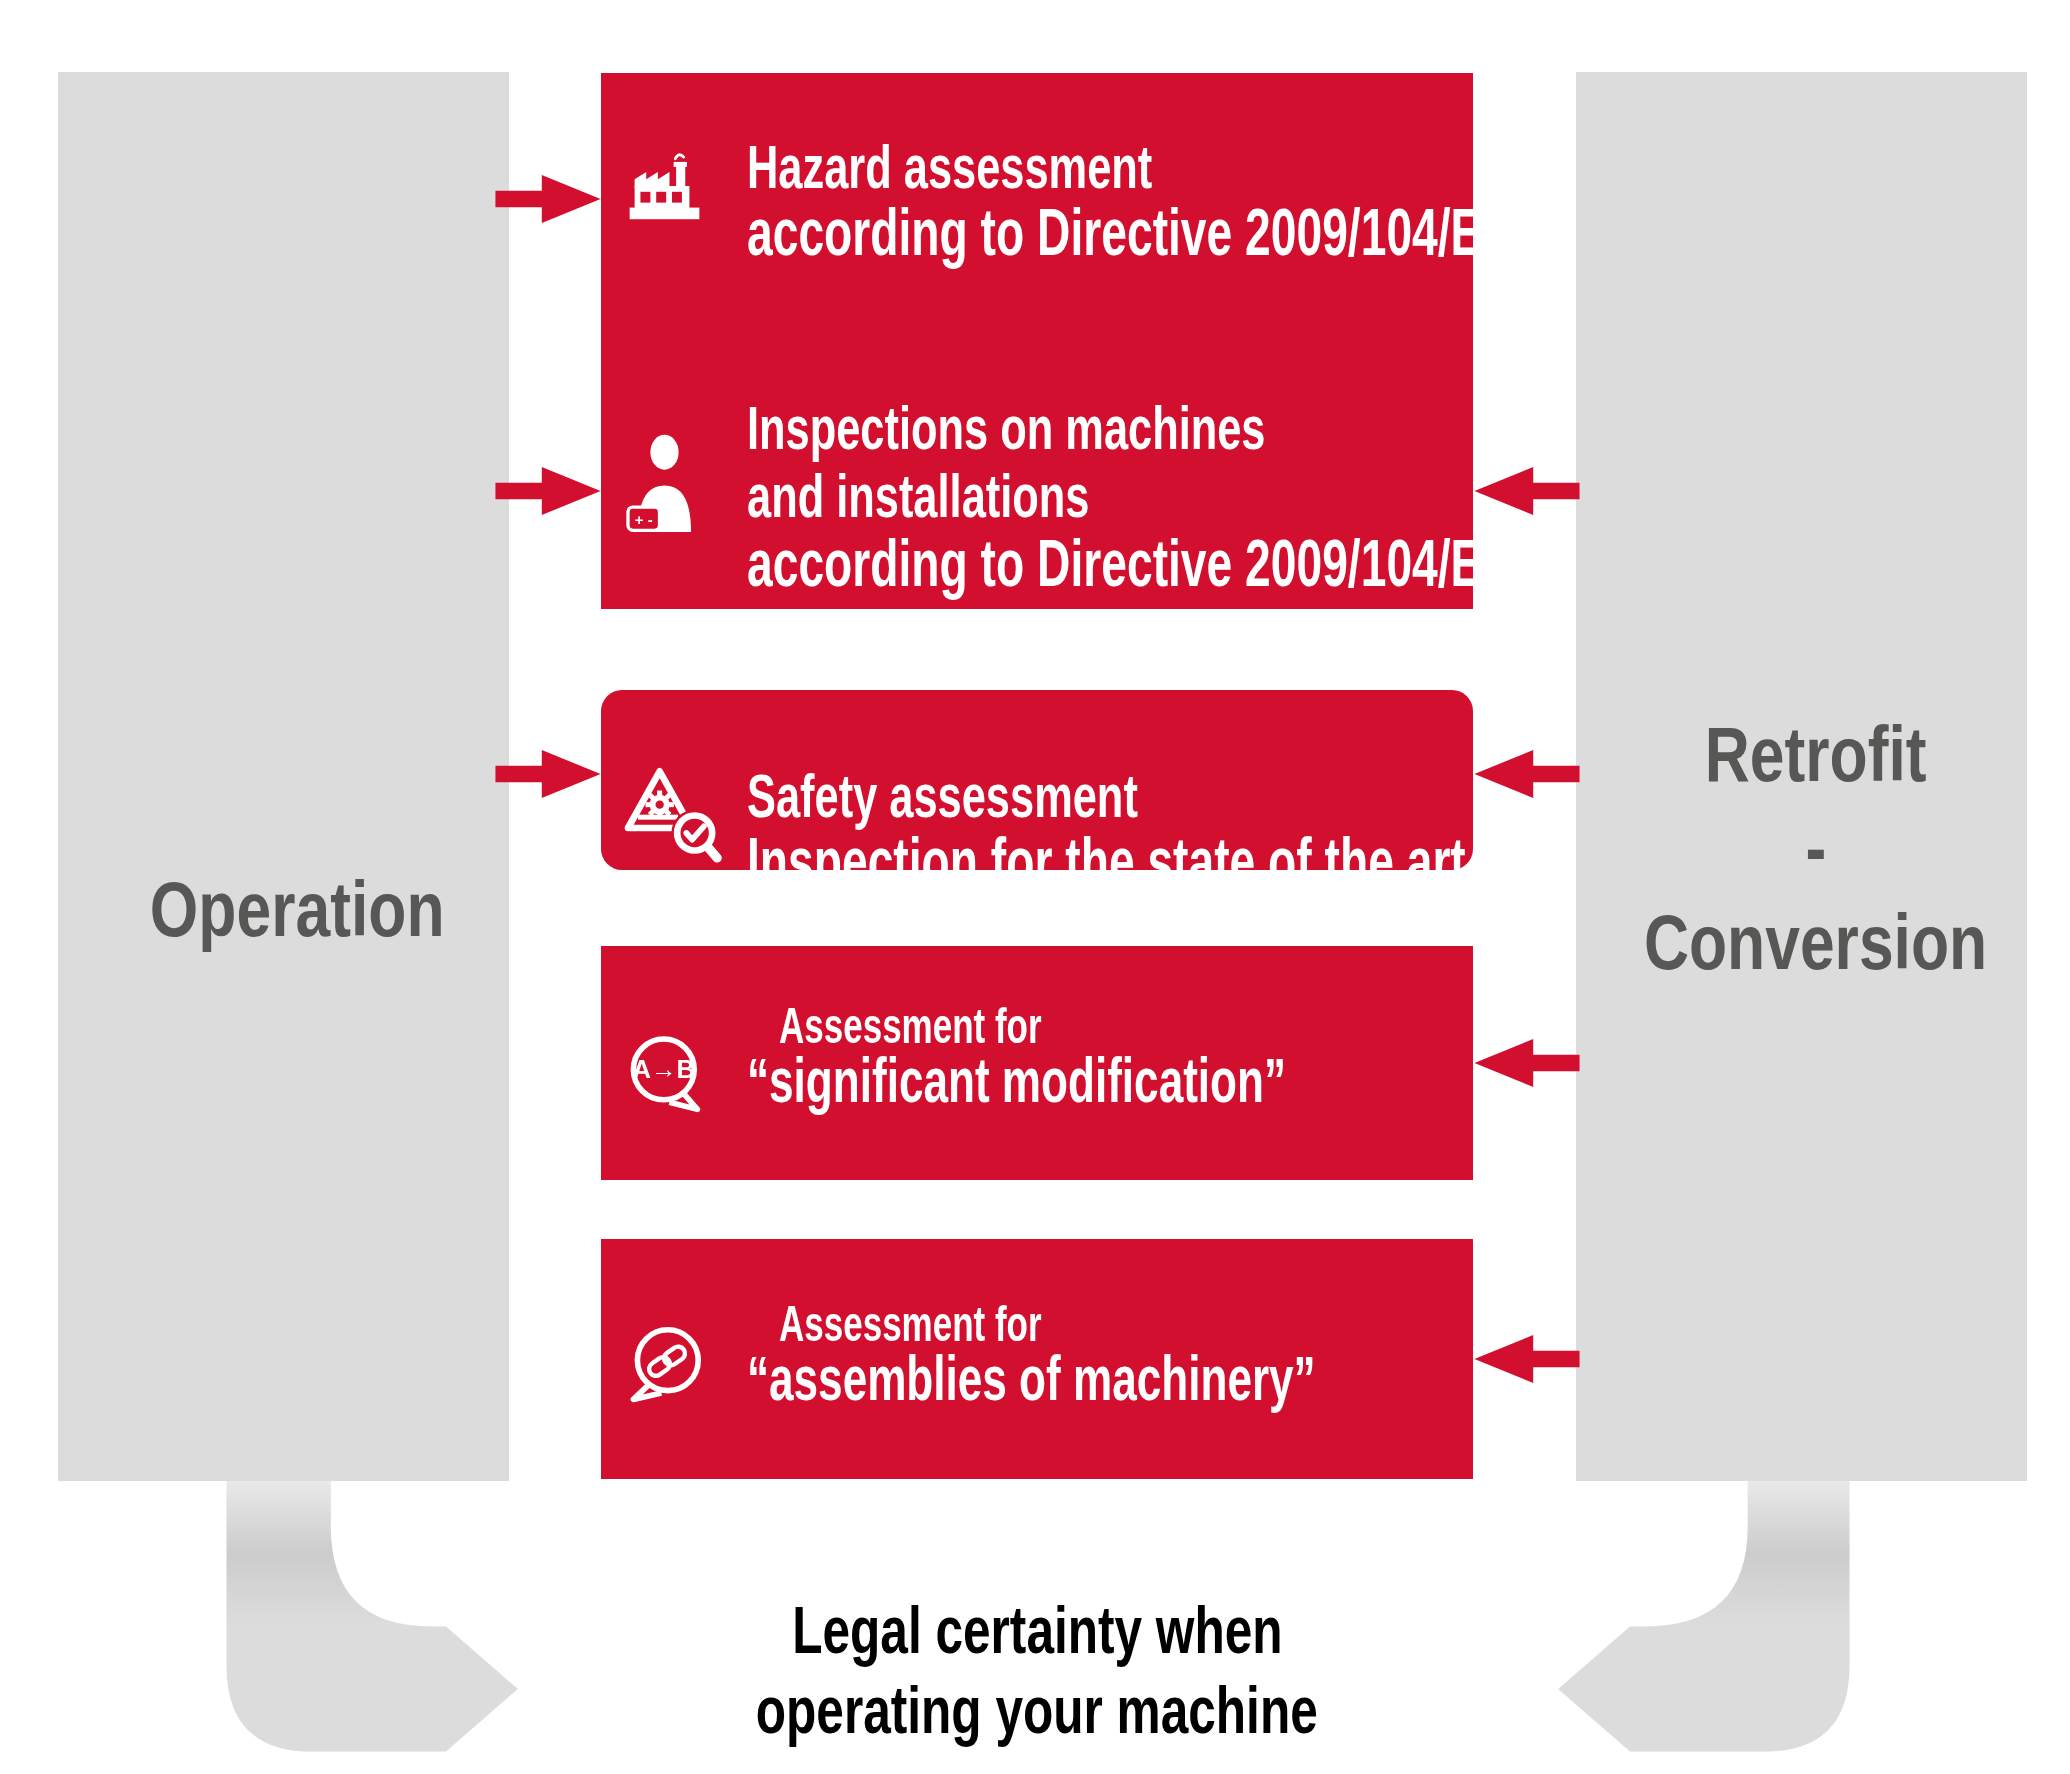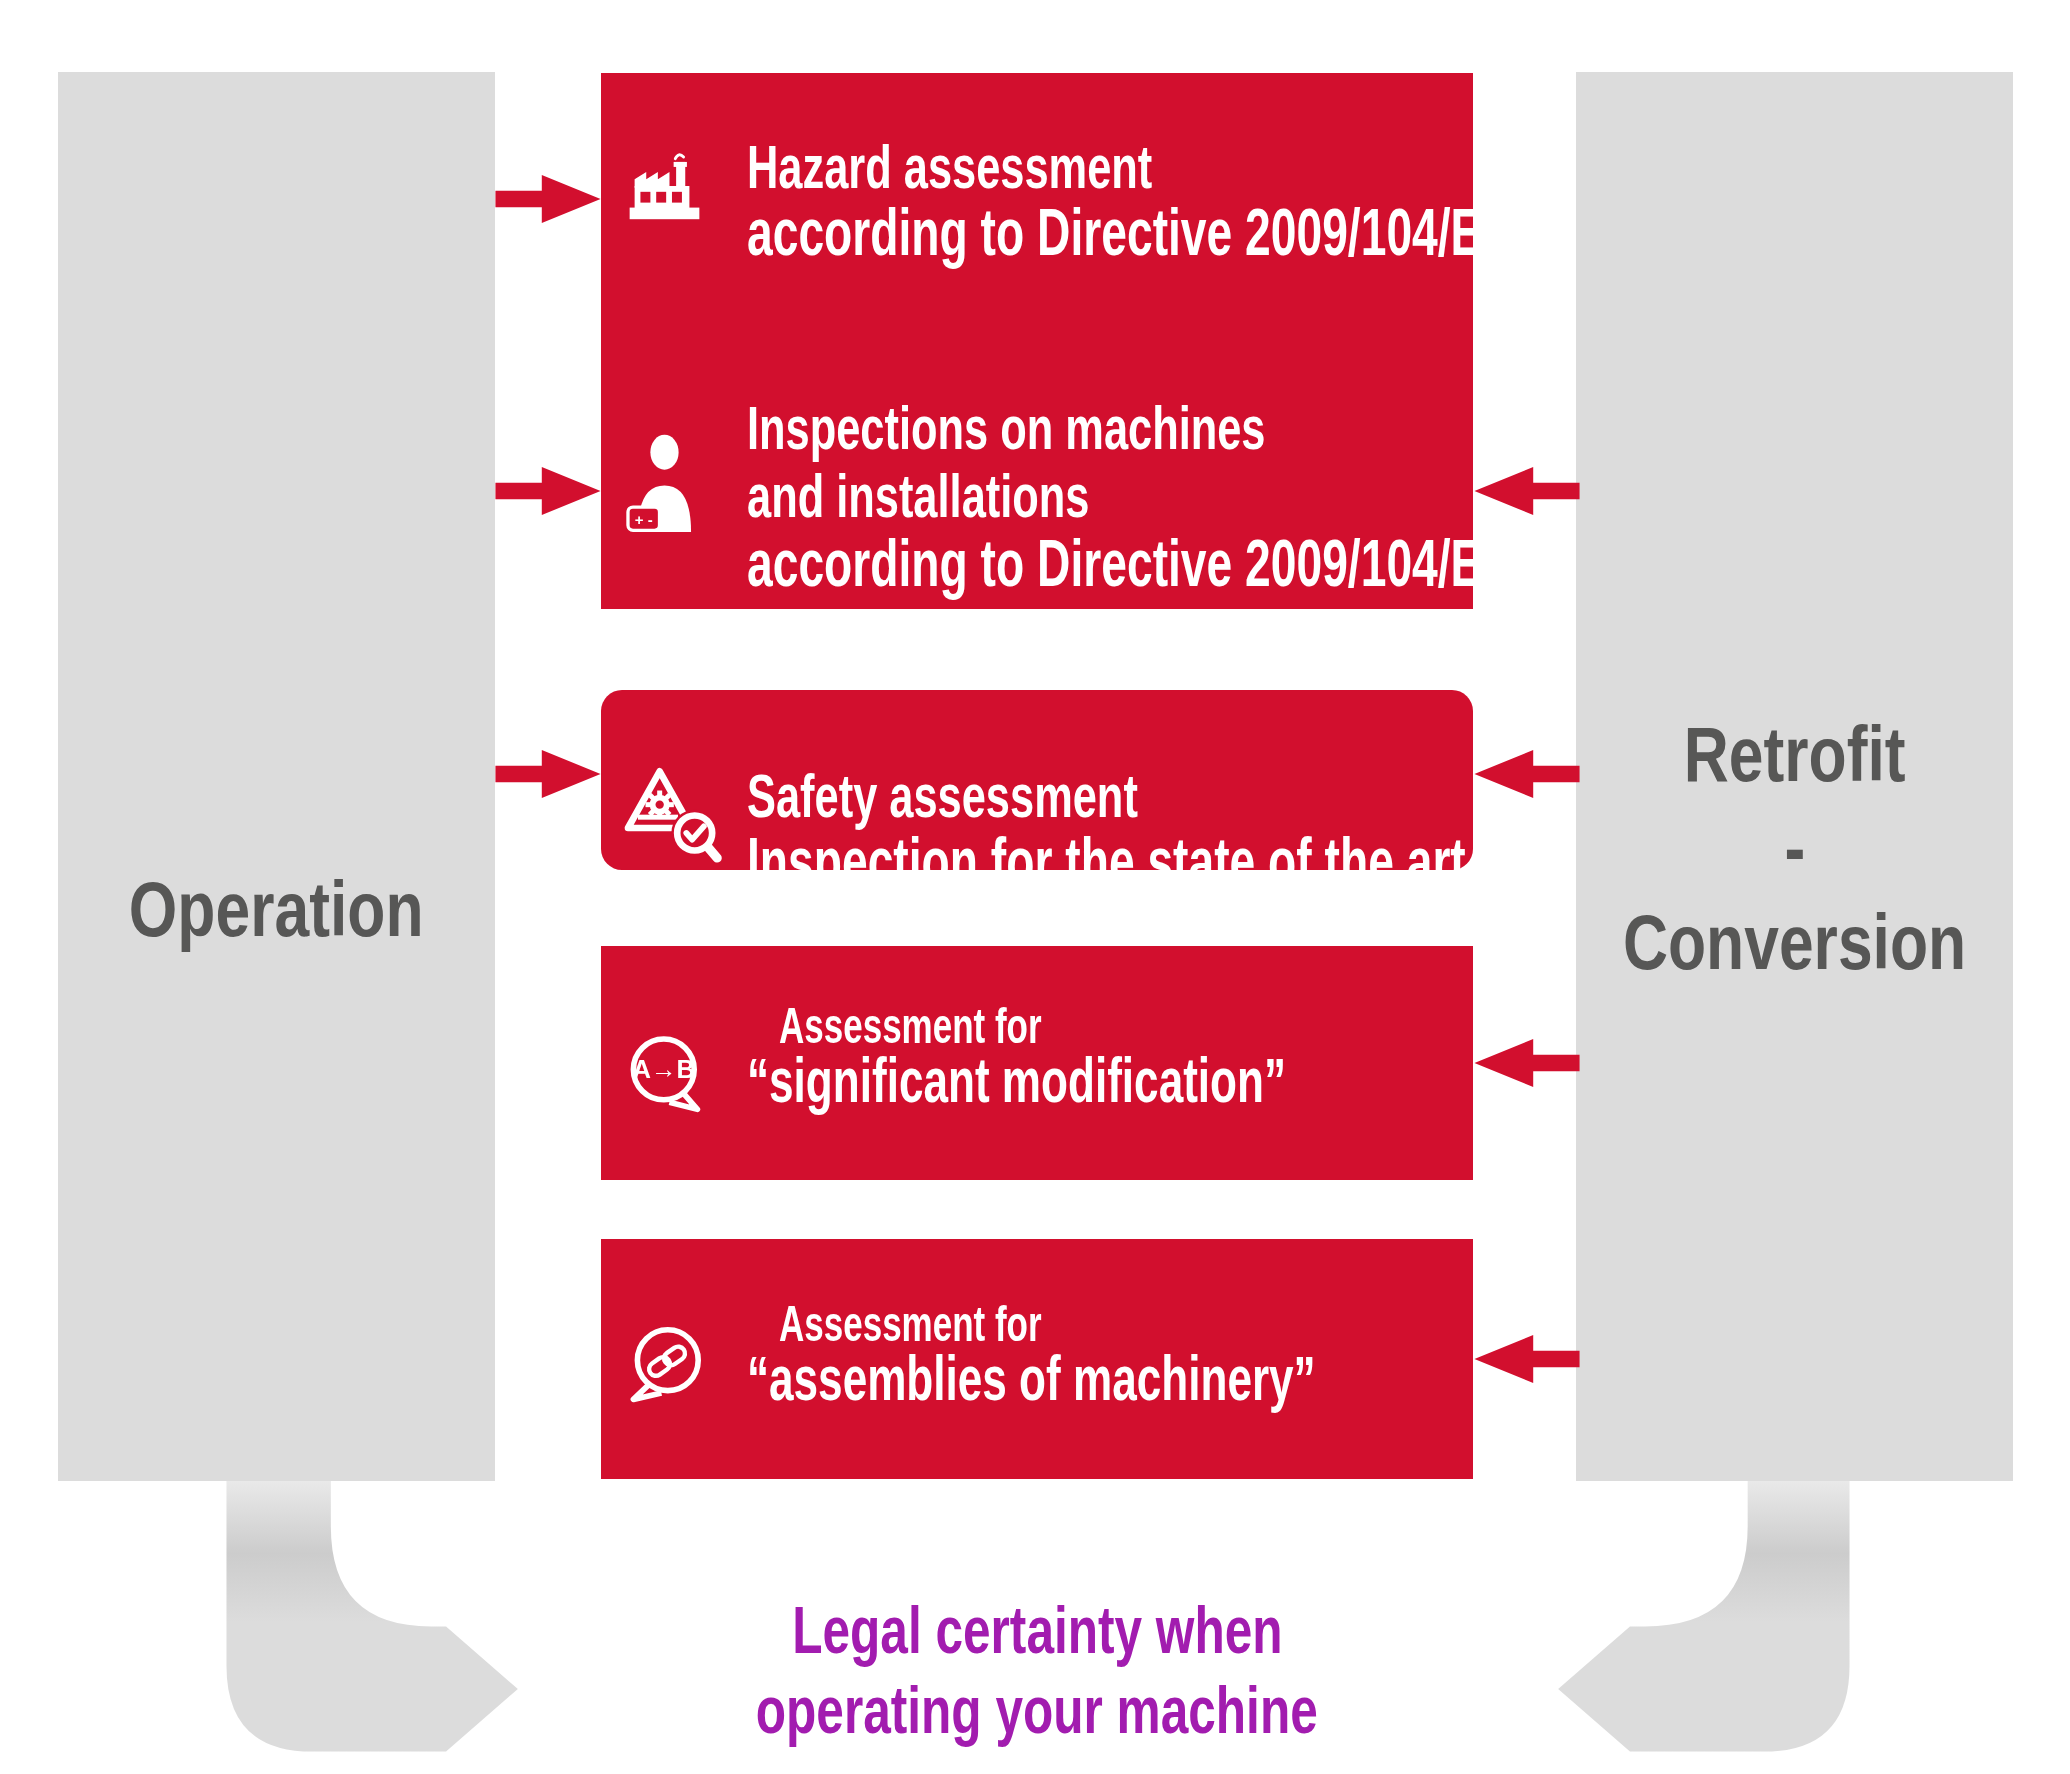--- a/index.html
+++ b/index.html
@@ -1,31 +1,31 @@
 <!DOCTYPE html>
 <html style="font-size:13.4px"><head>
 <meta charset="utf-8">
 <style>
   html,body{margin:0;padding:0;background:#ffffff;}
   .canvas{position:relative;width:2071px;height:1775px;background:#ffffff;overflow:hidden;
           font-family:"Liberation Sans","DejaVu Sans",sans-serif;}
-  .col{position:absolute;top:72px;width:437px;height:1409px;background:#dcdcdc;}
+  .col{position:absolute;top:72px;width:437px;height:1409px;background:#dcdcdc;padding-left:14px;}
   .col-label{position:absolute;width:100%;text-align:center;color:#575756;font-weight:700;
              font-size:78px;line-height:94px;white-space:nowrap;}
   .cx{display:inline-block;transform:scaleX(0.70);transform-origin:0 50%;white-space:nowrap;}
   .cxc{display:inline-block;transform:scaleX(0.80);transform-origin:50% 50%;white-space:nowrap;}
   .box{position:absolute;left:601px;width:872px;background:#d20f2e;color:#ffffff;}
   .box .txt{position:absolute;left:146px;}
   .t-title{font-size:62px;line-height:68px;font-weight:700;}
   .t-sub{font-size:66px;line-height:55px;font-weight:700;}
   .t-pre{font-size:50px;line-height:55px;font-weight:700;margin-left:32px;}
   .t-quote{font-size:63px;line-height:70px;font-weight:700;text-decoration:underline;}
   .icon{position:absolute;left:22px;}
   .arrow{position:absolute;width:106px;height:48px;}
-  .footer{position:absolute;left:601px;width:872px;top:1590px;text-align:center;color:#a21caf;
+  .footer{position:absolute;left:601px;width:872px;top:1590px;text-align:center;color:#000000;
           font-weight:700;font-size:67px;line-height:80px;}
   .footer .cxc{transform:scaleX(0.74);}
   svg{display:block;}
 </style>
 </head>
 <body>
 
 <div class="canvas">
 
   <div class="col" style="left:58px;">

